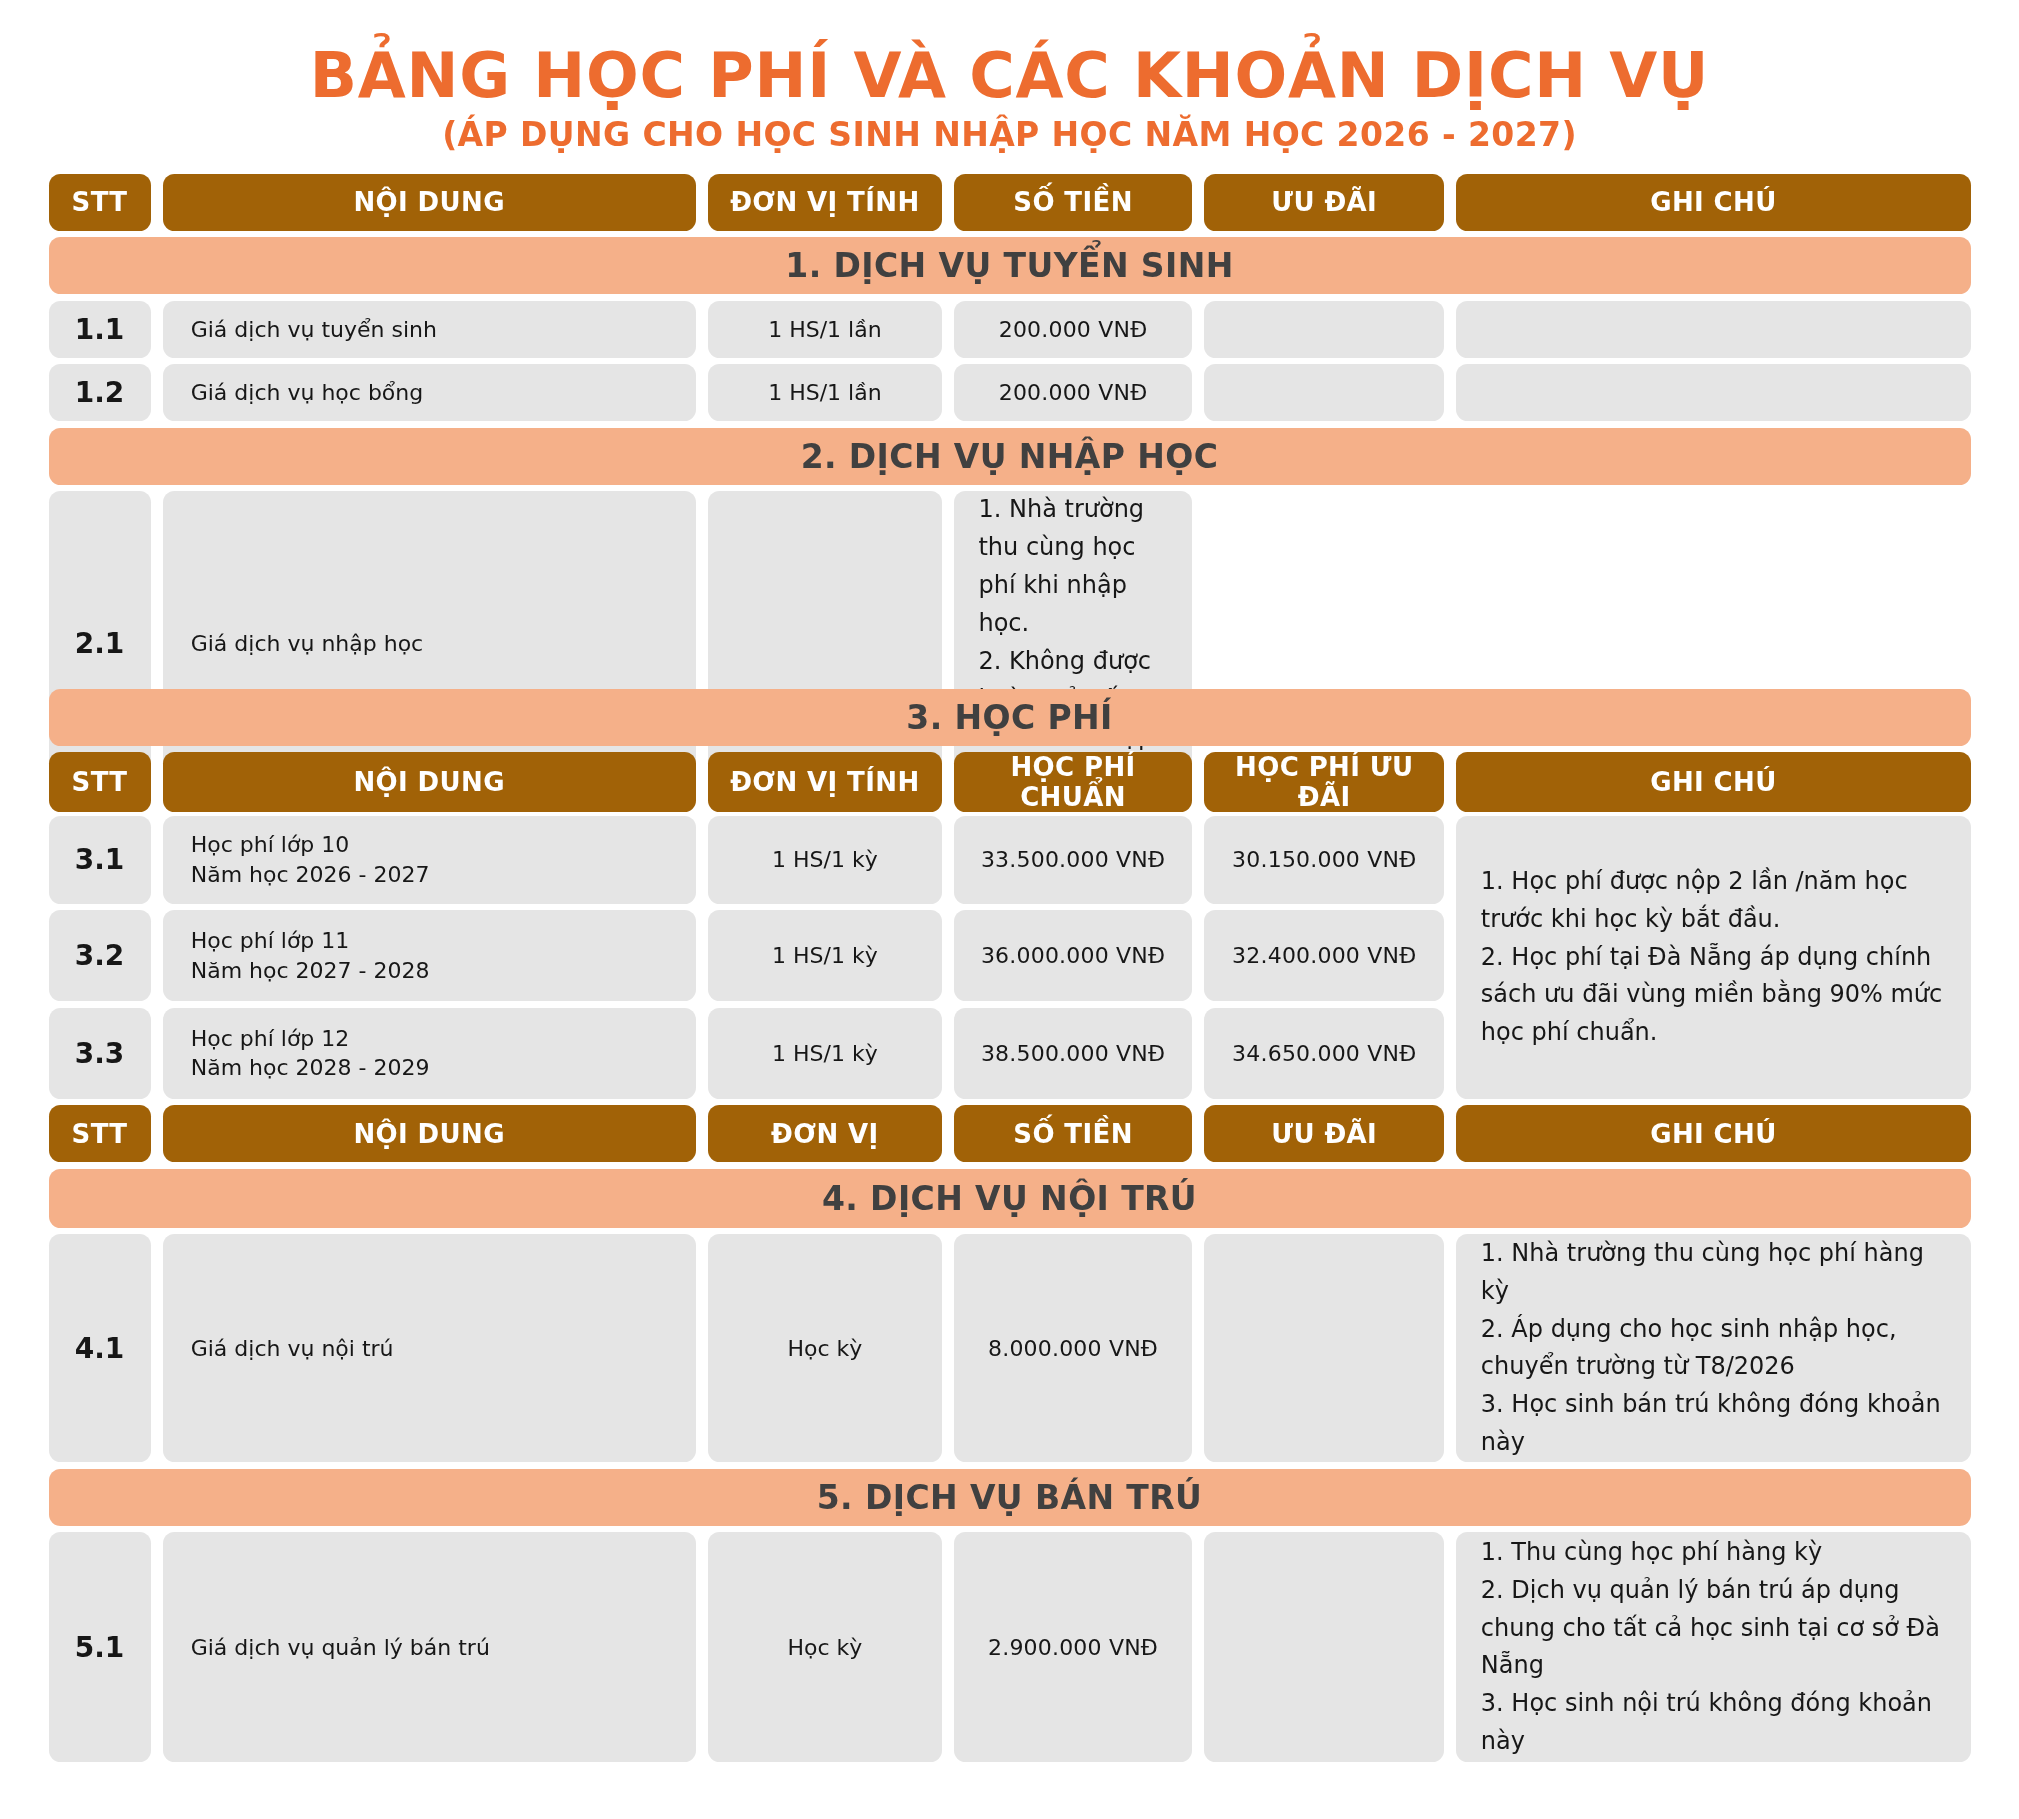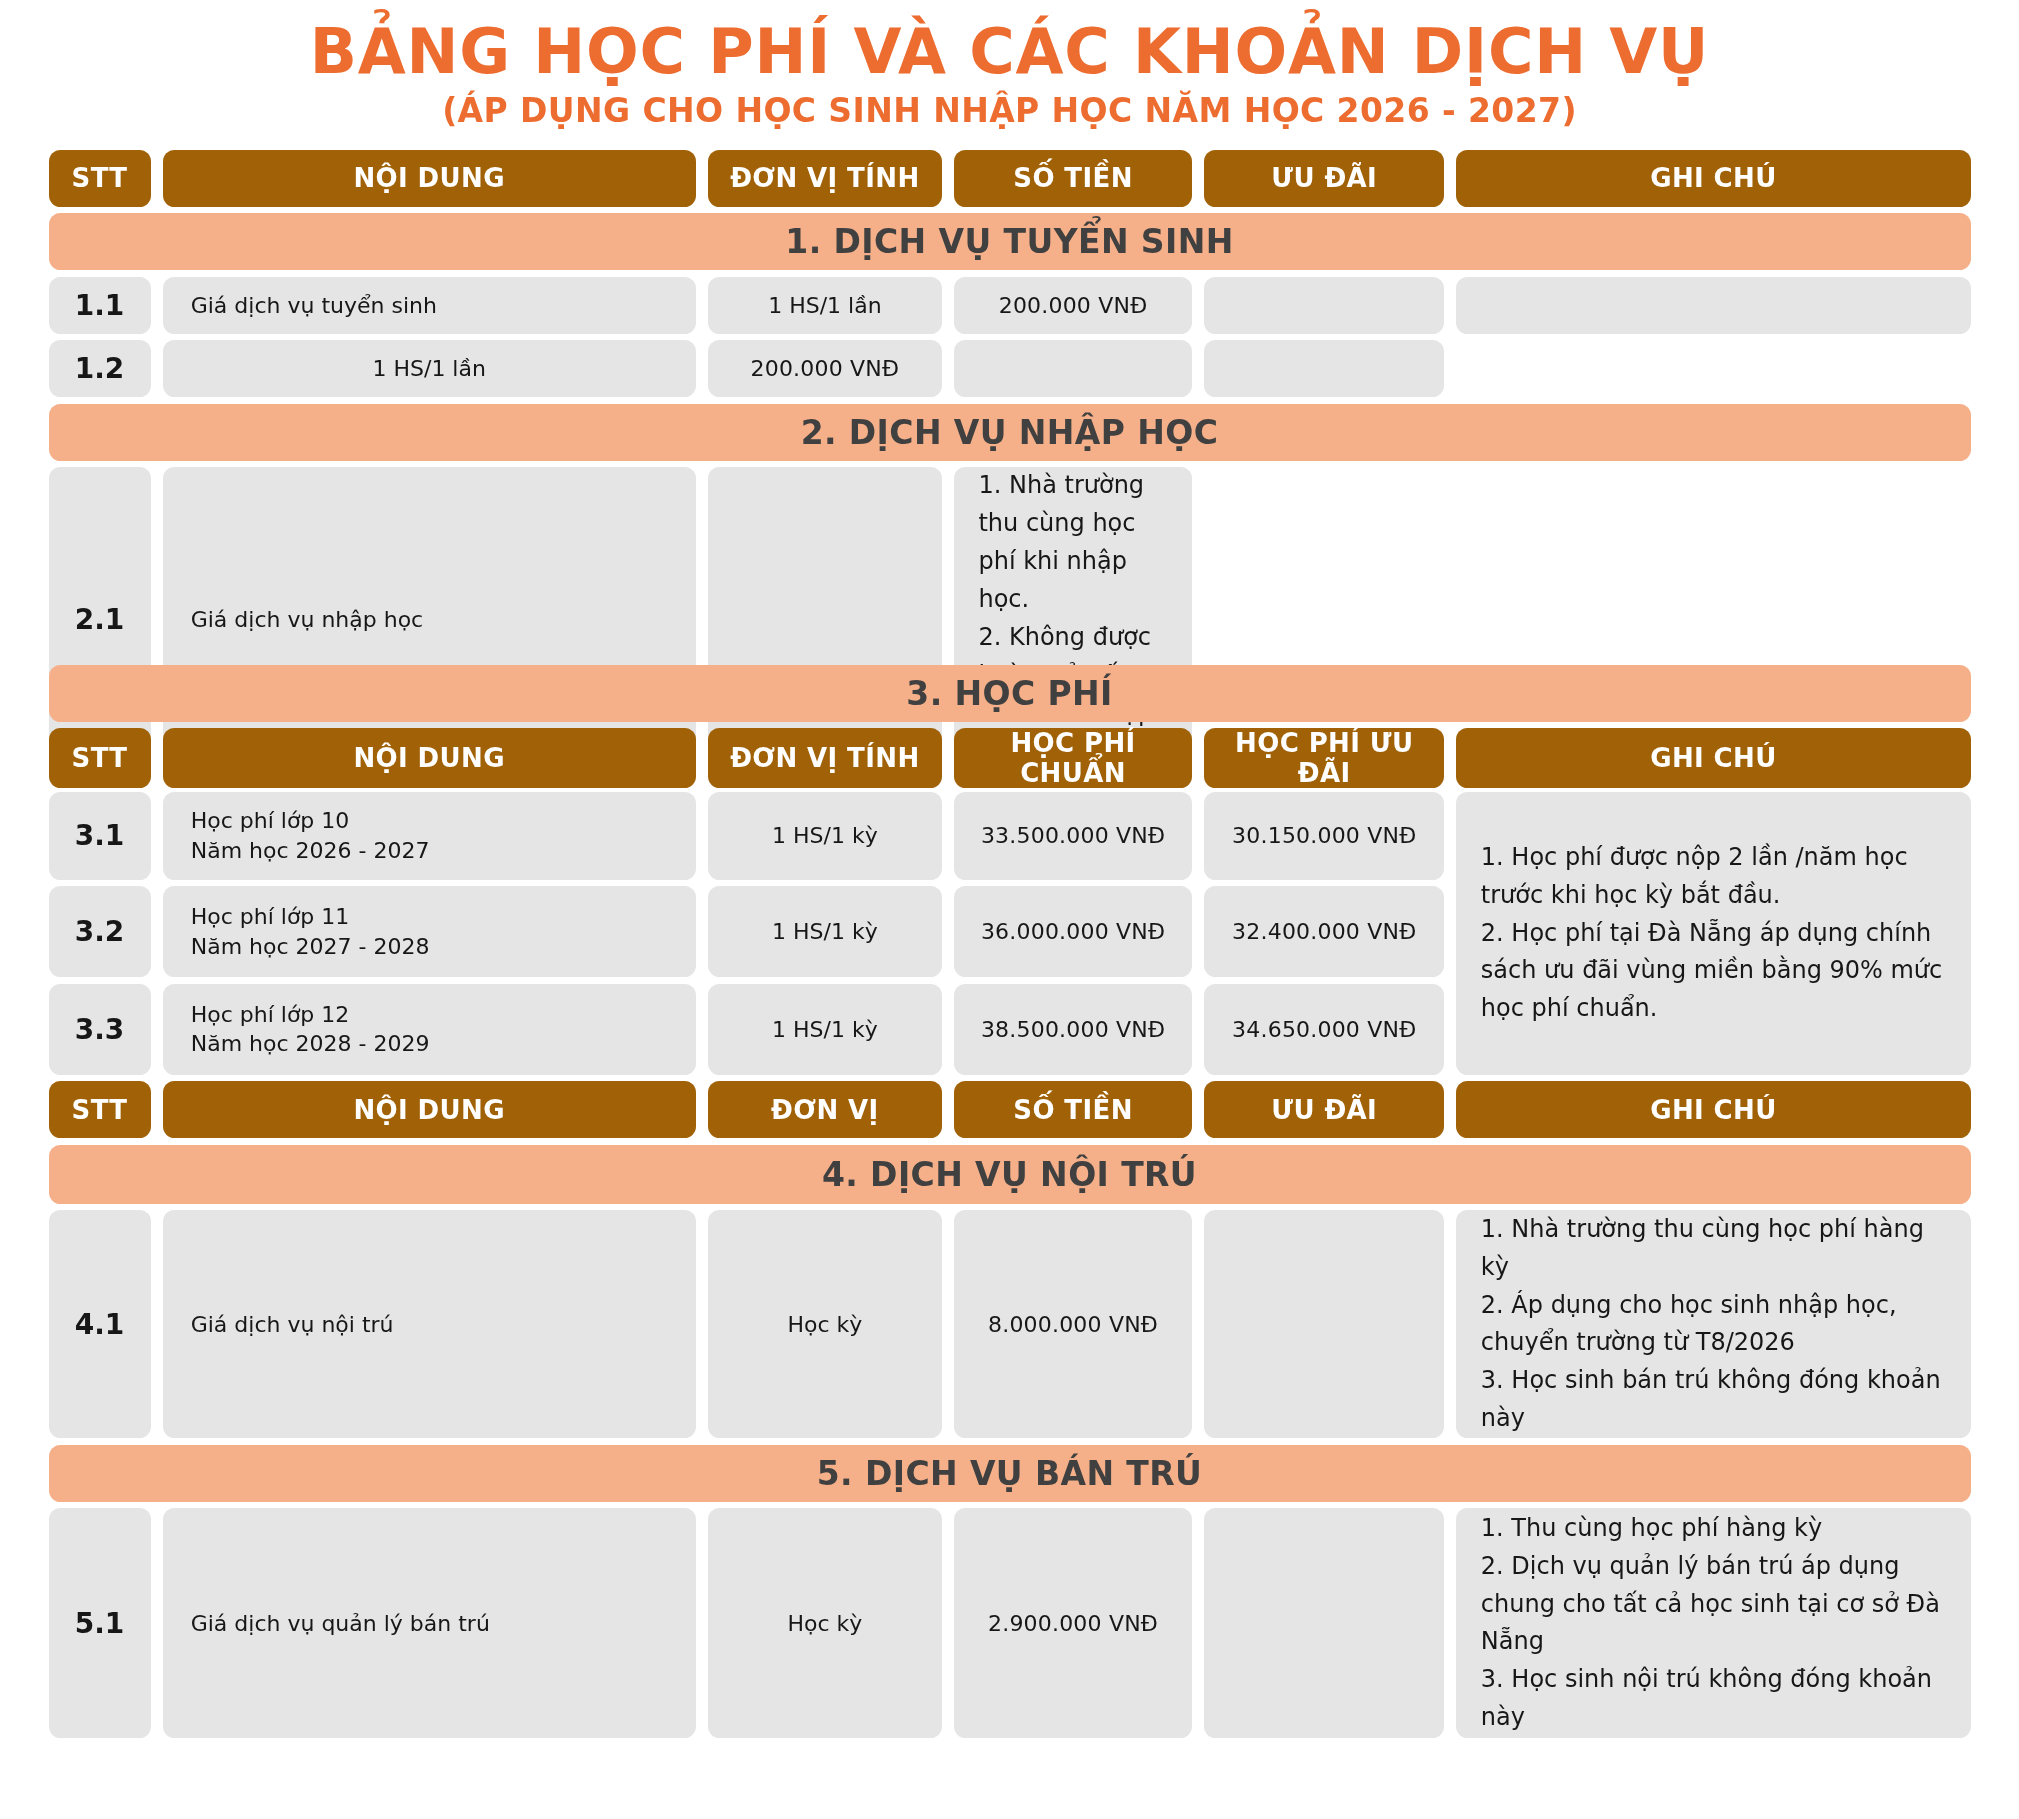--- a/index.html
+++ b/index.html
@@ -2,21 +2,21 @@
 <html lang="vi" style="font-size:13px"><head>
 <meta charset="utf-8">
 <style>
   html,body{margin:0;padding:0;background:#ffffff;}
   body{
     width:2019px;height:1820px;
     font-family:"DejaVu Sans","Liberation Sans",sans-serif;
     color:#171717;
     overflow:hidden;
   }
-  .page{width:2019px;height:1500px;position:relative;}
+  .page{width:2019px;height:1500px;position:relative;margin-top:24px;}
   .titlebox{padding-top:16.3px;text-align:center;}
   .title{
     color:#ED6C2F;font-size:62px;font-weight:bold;
     line-height:1.15;letter-spacing:0.8px;margin:0;
   }
   .subtitle{
     color:#ED6C2F;font-size:33px;font-weight:bold;
     line-height:1.2;margin:3.3px 0 0 0;letter-spacing:0.4px;
   }
   .table{
@@ -93,20 +93,21 @@
       <div class="c stt">1.1</div>
       <div class="c left">Giá dịch vụ tuyển sinh</div>
       <div class="c">1 HS/1 lần</div>
       <div class="c money">200.000 VNĐ</div>
       <div class="c"></div>
       <div class="c"></div>
     </div>
 
     <div class="row">
       <div class="c stt">1.2</div>
+      <div class="c left">Giá dịch vụ học bổng</div>
       <div class="c">1 HS/1 lần</div>
       <div class="c money">200.000 VNĐ</div>
       <div class="c"></div>
       <div class="c"></div>
     </div>
 
     <div class="band">2. DỊCH VỤ NHẬP HỌC</div>
 
     <div class="row h235">
       <div class="c stt">2.1</div>

